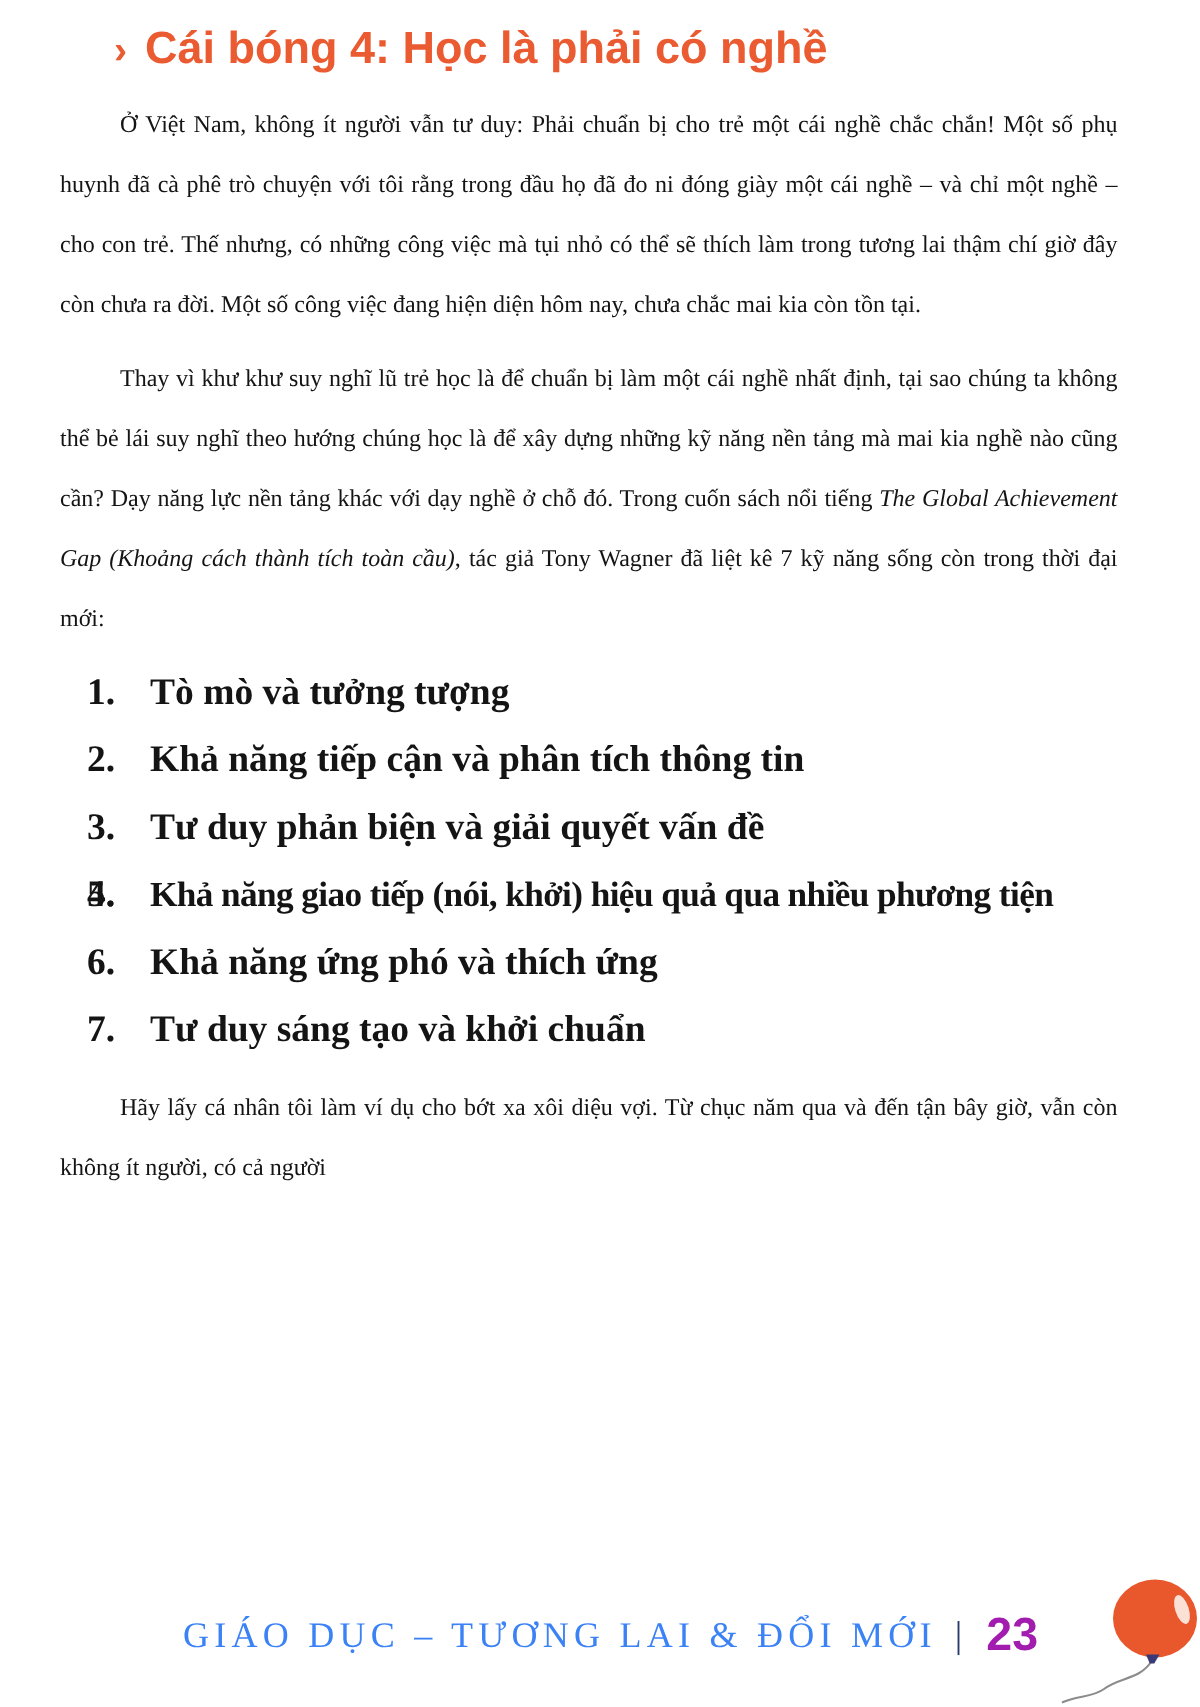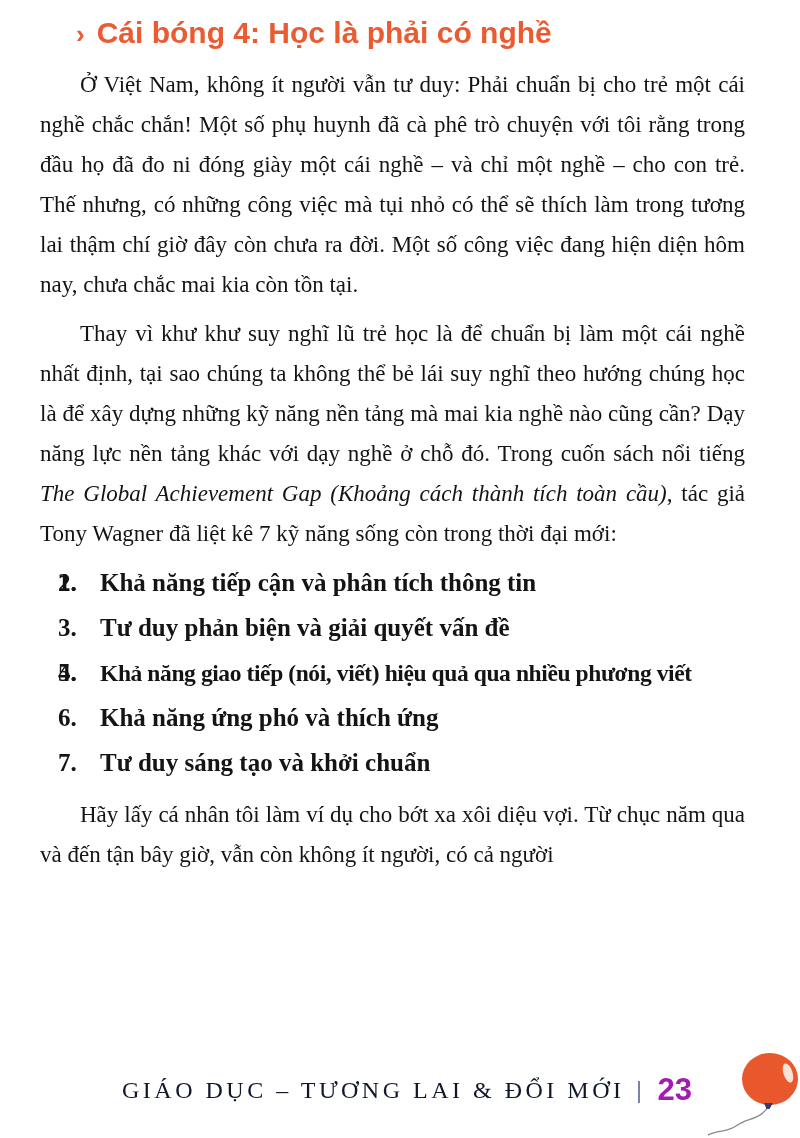--- a/index.html
+++ b/index.html
@@ -21,21 +21,21 @@
     font-weight: bold;
     font-size: 30px;
     line-height: 34px;
     color: #EB5B32;
   }
   .heading .marker {
     margin-right: 12px;
     font-size: 26px;
   }
   .body-para {
-    font-size: 23px;
+    font-size: 16px;
     line-height: 40px;
     text-align: justify;
     text-indent: 40px;
     margin: 0 0 9px 0;
   }
   .body-para em { font-style: italic; }
   .skills-list {
     list-style: none;
     margin: 8px 0 12px 0;
     padding: 0;
@@ -61,21 +61,21 @@
   }
   .footer-row {
     position: absolute;
     right: 108px;
     bottom: 30px;
     white-space: nowrap;
   }
   .footer-title {
     font-size: 24px;
     letter-spacing: 3.5px;
-    color: #0f172a;
+    color: #3b82f6;
   }
   .footer-sep {
     color: #2B3A6B;
     font-size: 25px;
     margin: 0 16px 0 12px;
     font-weight: normal;
   }
   .page-num {
     font-family: "Liberation Sans", sans-serif;
     font-weight: bold;
@@ -99,35 +99,36 @@
       <span class="marker">›</span><span>Cái bóng 4: Học là phải có nghề</span>
     </h1>
 
     <p class="body-para">Ở Việt Nam, không ít người vẫn tư duy: Phải chuẩn bị cho trẻ một cái nghề chắc chắn! Một số phụ huynh đã cà phê trò chuyện với tôi rằng trong đầu họ đã đo ni đóng giày một cái nghề – và chỉ một nghề – cho con trẻ. Thế nhưng, có những công việc mà tụi nhỏ có thể sẽ thích làm trong tương lai thậm chí giờ đây còn chưa ra đời. Một số công việc đang hiện diện hôm nay, chưa chắc mai kia còn tồn tại.</p>
 
     <p class="body-para"><span>Thay vì khư khư suy nghĩ lũ trẻ học là để chuẩn bị làm một cái nghề nhất định, tại sao chúng ta không thể bẻ lái suy nghĩ theo hướng chúng học là để xây dựng những kỹ năng nền tảng mà mai kia nghề nào cũng cần? Dạy năng lực nền tảng khác với dạy nghề ở chỗ đó. Trong cuốn sách nổi tiếng </span><em>The Global Achievement Gap (Khoảng cách thành tích toàn cầu)</em><span>, tác giả Tony Wagner đã liệt kê 7 kỹ năng sống còn trong thời đại mới:</span></p>
 
     <ol class="skills-list">
       <li class="skill-item">
         <span class="num">1.</span>
+        <span class="txt">Tò mò và tưởng tượng</span>
       </li>
       <li class="skill-item">
         <span class="num">2.</span>
         <span class="txt">Khả năng tiếp cận và phân tích thông tin</span>
       </li>
       <li class="skill-item">
         <span class="num">3.</span>
         <span class="txt">Tư duy phản biện và giải quyết vấn đề</span>
       </li>
       <li class="skill-item">
         <span class="num">4.</span>
       </li>
       <li class="skill-item">
         <span class="num">5.</span>
-        <span class="txt">Khả năng giao tiếp (nói, viết) hiệu quả qua nhiều phương viết</span>
+        <span class="txt">Khả năng giao tiếp (nói, khởi) hiệu quả qua nhiều phương tiện</span>
       </li>
       <li class="skill-item">
         <span class="num">6.</span>
         <span class="txt">Khả năng ứng phó và thích ứng</span>
       </li>
       <li class="skill-item">
         <span class="num">7.</span>
         <span class="txt">Tư duy sáng tạo và khởi chuẩn</span>
       </li>
     </ol>

